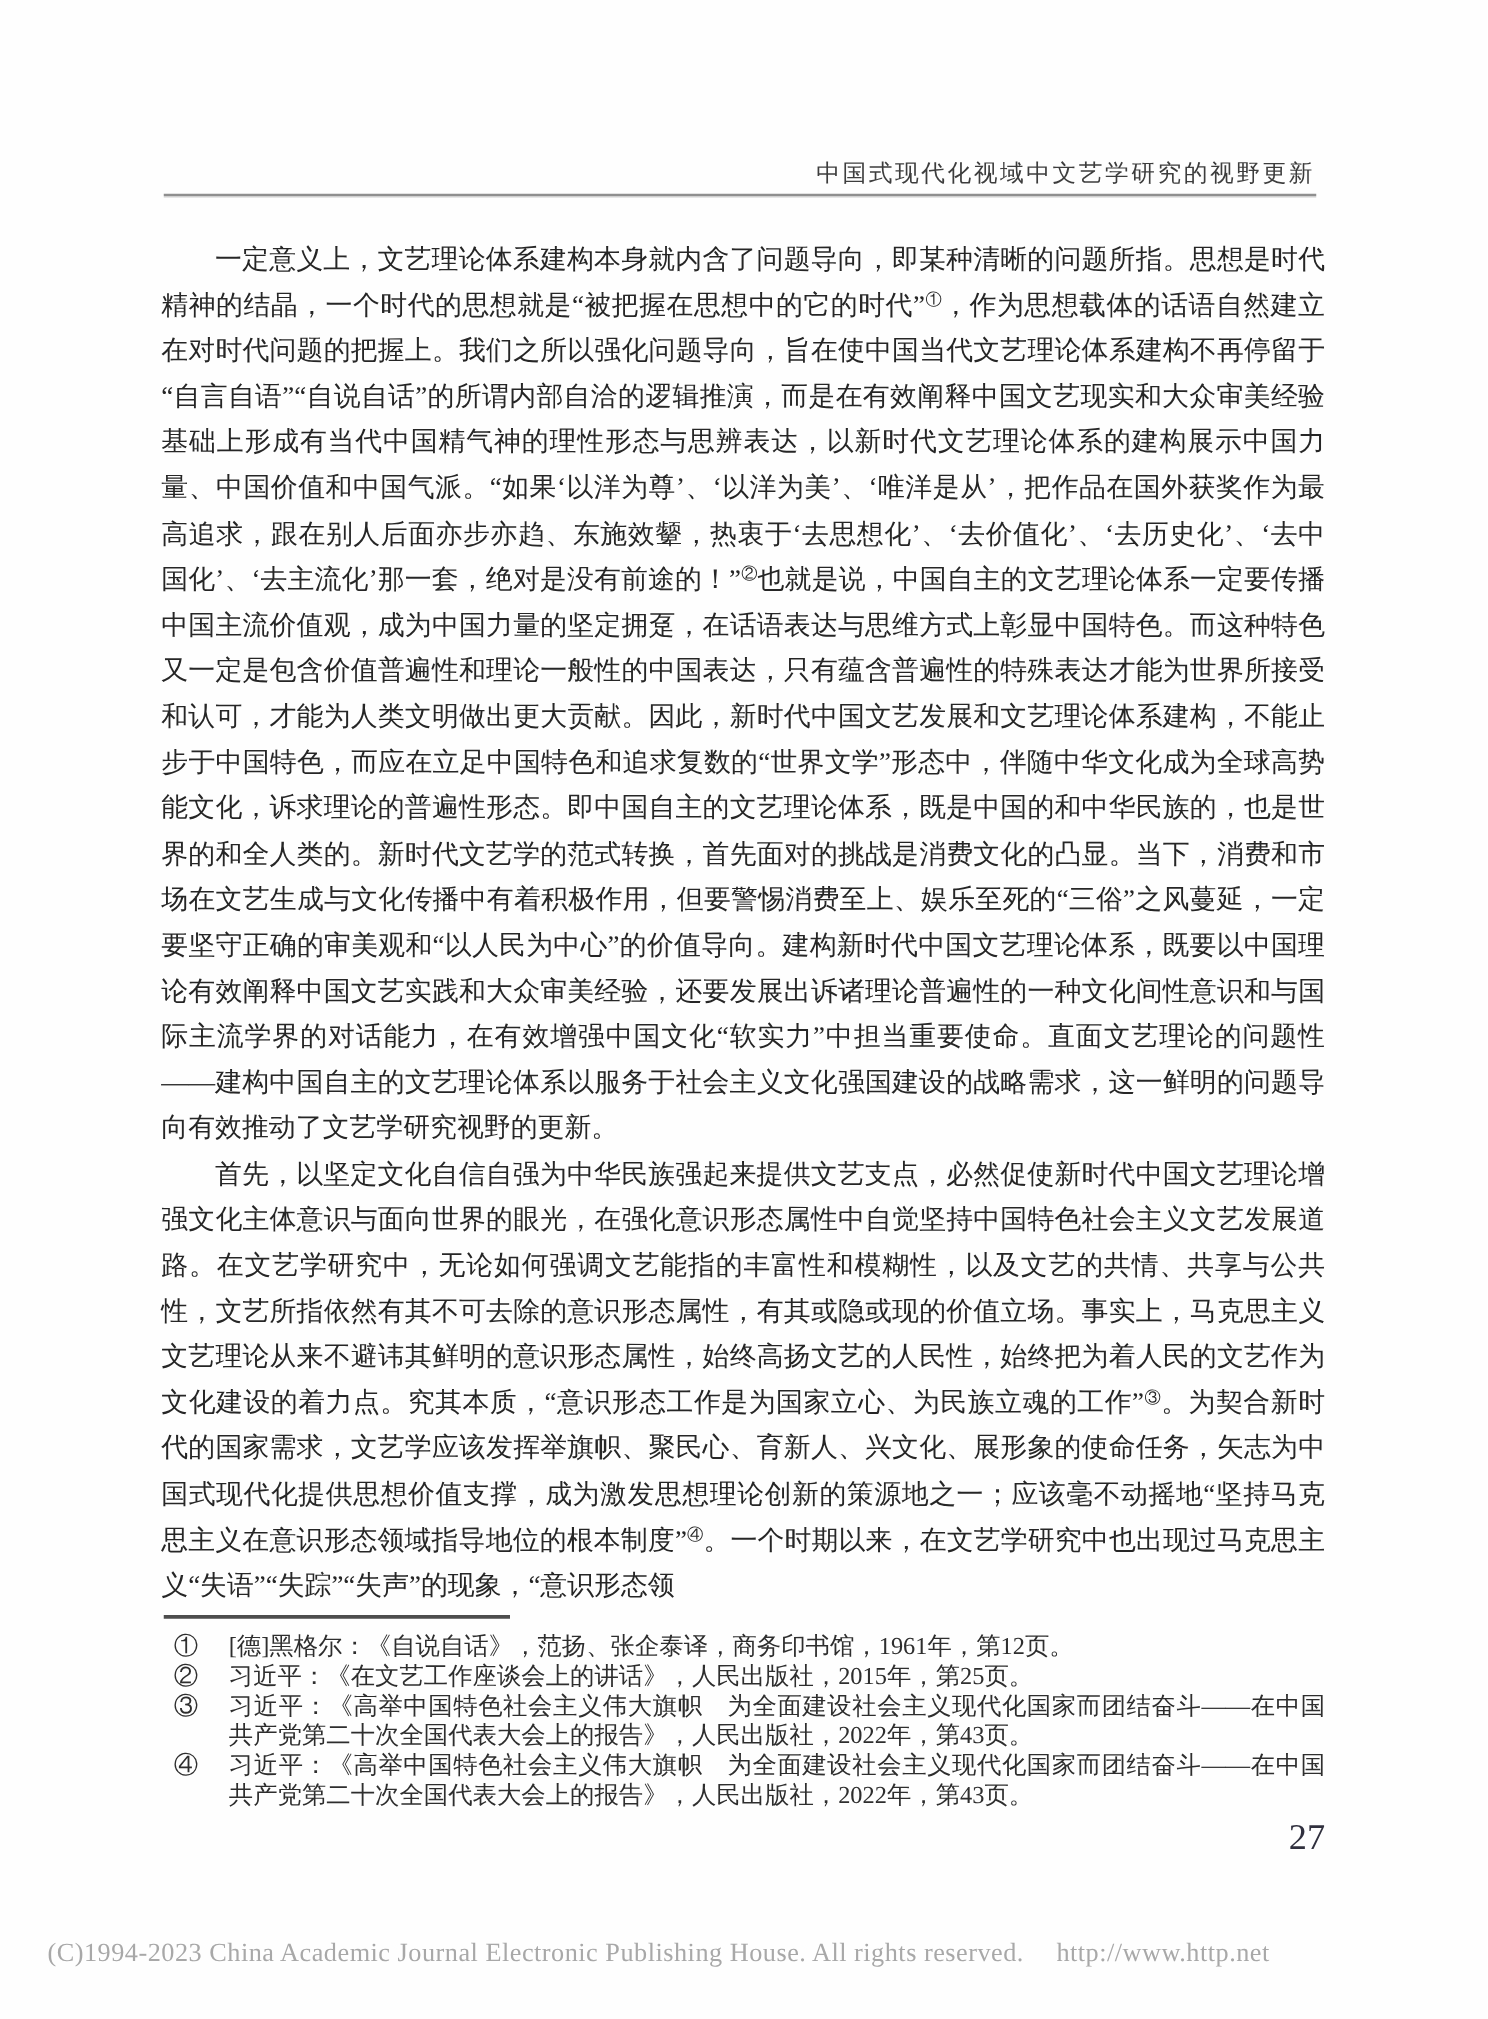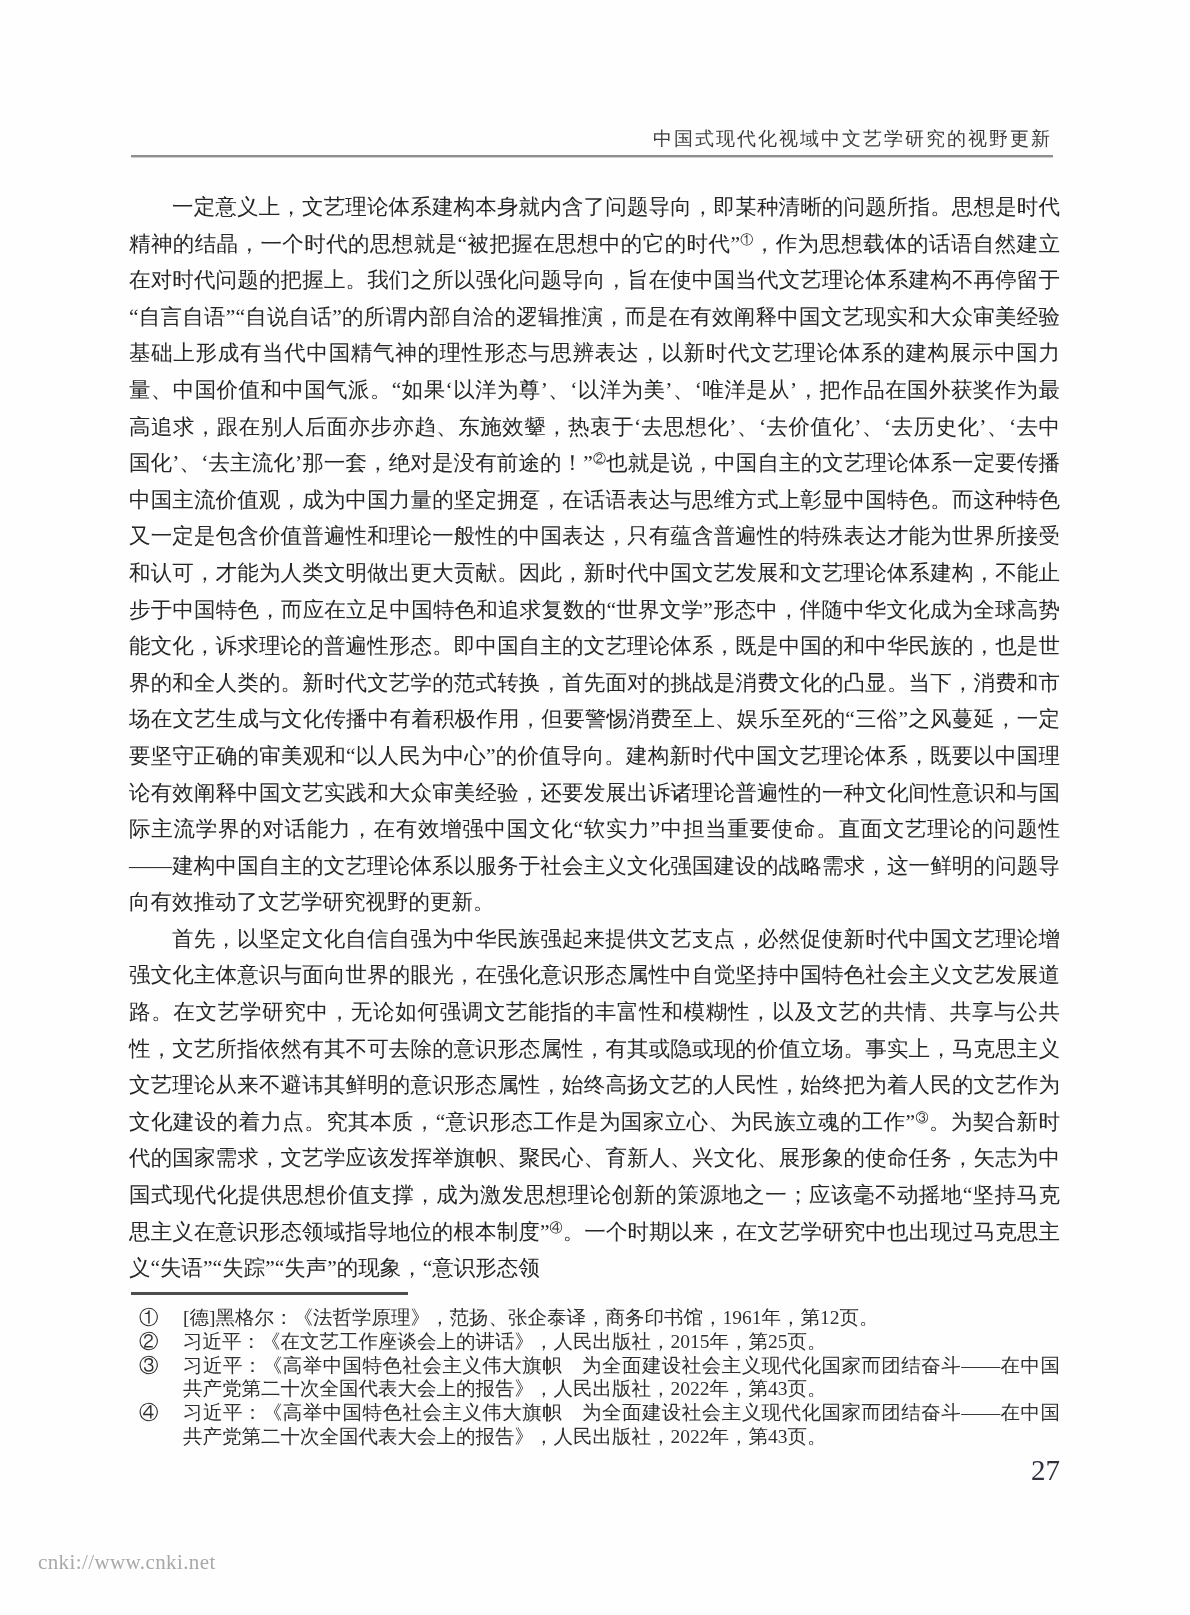--- a/index.html
+++ b/index.html
@@ -105,34 +105,35 @@
   <div class="body-text">
       <p class="indent"><span>一定意义上，文艺理论体系建构本身就内含了问题导向，即某种清晰的问题所指。思想是时代精神的结晶，一个时代的思想就是“被把握在思想中的它的时代”</span><span class="fnref">①</span><span>，作为思想载体的话语自然建立在对时代问题的把握上。我们之所以强化问题导向，旨在使中国当代文艺理论体系建构不再停留于“自言自语”“自说自话”的所谓内部自洽的逻辑推演，而是在有效阐释中国文艺现实和大众审美经验基础上形成有当代中国精气神的理性形态与思辨表达，以新时代文艺理论体系的建构展示中国力量、中国价值和中国气派。“如果‘以洋为尊’、‘以洋为美’、‘唯洋是从’，把作品在国外获奖作为最高追求，跟在别人后面亦步亦趋、东施效颦，热衷于‘去思想化’、‘去价值化’、‘去历史化’、‘去中国化’、‘去主流化’那一套，绝对是没有前途的！”</span><span class="fnref">②</span><span>也就是说，中国自主的文艺理论体系一定要传播中国主流价值观，成为中国力量的坚定拥趸，在话语表达与思维方式上彰显中国特色。而这种特色又一定是包含价值普遍性和理论一般性的中国表达，只有蕴含普遍性的特殊表达才能为世界所接受和认可，才能为人类文明做出更大贡献。因此，新时代中国文艺发展和文艺理论体系建构，不能止步于中国特色，而应在立足中国特色和追求复数的“世界文学”形态中，伴随中华文化成为全球高势能文化，诉求理论的普遍性形态。即中国自主的文艺理论体系，既是中国的和中华民族的，也是世界的和全人类的。新时代文艺学的范式转换，首先面对的挑战是消费文化的凸显。当下，消费和市场在文艺生成与文化传播中有着积极作用，但要警惕消费至上、娱乐至死的“三俗”之风蔓延，一定要坚守正确的审美观和“以人民为中心”的价值导向。建构新时代中国文艺理论体系，既要以中国理论有效阐释中国文艺实践和大众审美经验，还要发展出诉诸理论普遍性的一种文化间性意识和与国际主流学界的对话能力，在有效增强中国文化“软实力”中担当重要使命。直面文艺理论的问题性——建构中国自主的文艺理论体系以服务于社会主义文化强国建设的战略需求，这一鲜明的问题导向有效推动了文艺学研究视野的更新。</span></p>
       <p class="indent"><span>首先，以坚定文化自信自强为中华民族强起来提供文艺支点，必然促使新时代中国文艺理论增强文化主体意识与面向世界的眼光，在强化意识形态属性中自觉坚持中国特色社会主义文艺发展道路。在文艺学研究中，无论如何强调文艺能指的丰富性和模糊性，以及文艺的共情、共享与公共性，文艺所指依然有其不可去除的意识形态属性，有其或隐或现的价值立场。事实上，马克思主义文艺理论从来不避讳其鲜明的意识形态属性，始终高扬文艺的人民性，始终把为着人民的文艺作为文化建设的着力点。究其本质，“意识形态工作是为国家立心、为民族立魂的工作”</span><span class="fnref">③</span><span>。为契合新时代的国家需求，文艺学应该发挥举旗帜、聚民心、育新人、兴文化、展形象的使命任务，矢志为中国式现代化提供思想价值支撑，成为激发思想理论创新的策源地之一；应该毫不动摇地“坚持马克思主义在意识形态领域指导地位的根本制度”</span><span class="fnref">④</span><span>。一个时期以来，在文艺学研究中也出现过马克思主义“失语”“失踪”“失声”的现象，“意识形态领</span></p>
     </div>
 
   <div class="fn-rule"></div>
 
   <div class="footnotes">
       <div class="fn-item">
         <span class="fn-marker">①</span>
-        <span class="fn-text">[德]黑格尔：《法哲学原理》，范扬、张企泰译，商务印书馆，1961年，第12页。</span>
+        <span class="fn-text">[德]黑格尔：《自说自话》，范扬、张企泰译，商务印书馆，1961年，第12页。</span>
       </div>
       <div class="fn-item">
         <span class="fn-marker">②</span>
         <span class="fn-text">习近平：《在文艺工作座谈会上的讲话》，人民出版社，2015年，第25页。</span>
       </div>
       <div class="fn-item">
         <span class="fn-marker">③</span>
         <span class="fn-text">习近平：《高举中国特色社会主义伟大旗帜　为全面建设社会主义现代化国家而团结奋斗——在中国共产党第二十次全国代表大会上的报告》，人民出版社，2022年，第43页。</span>
       </div>
       <div class="fn-item">
         <span class="fn-marker">④</span>
         <span class="fn-text">习近平：《高举中国特色社会主义伟大旗帜　为全面建设社会主义现代化国家而团结奋斗——在中国共产党第二十次全国代表大会上的报告》，人民出版社，2022年，第43页。</span>
       </div>
     </div>
 
   <div class="page-number">27</div>
 
   <div class="footer">
-    <span>cnki://www.cnki.net</span>
+    <span>(C)1994-2023 China Academic Journal Electronic Publishing House. All rights reserved.</span>
+    <span>http://www.http.net</span>
   </div>
 </div>
 
 </body></html>

